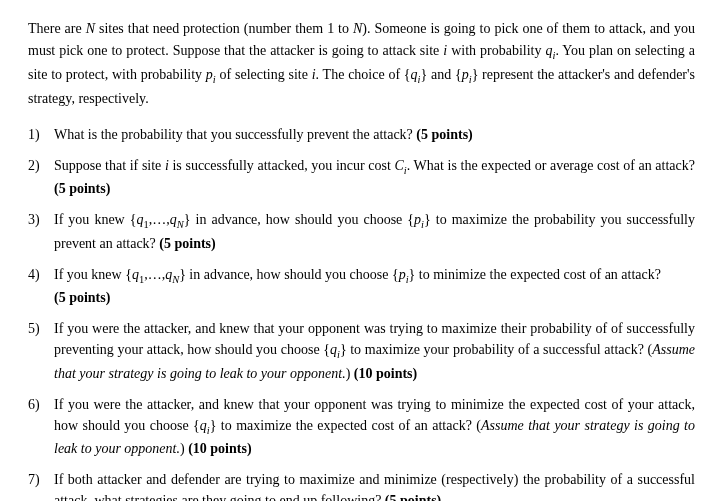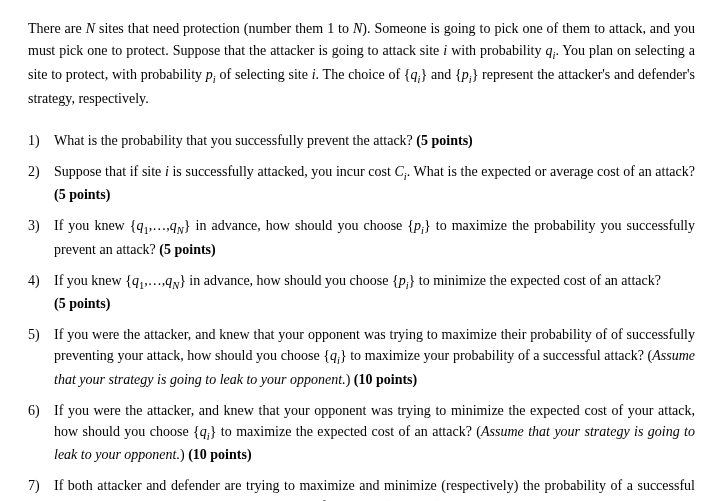--- a/index.html
+++ b/index.html
@@ -11,21 +11,21 @@
       background: #ffffff;
       font-family: "Times New Roman", Times, serif;
       font-size: 14px;
       color: #000000;
       width: 723px;
       min-height: 501px;
       padding: 18px 28px 18px 28px;
     }
     .intro-paragraph {
       line-height: 1.55;
-      margin-bottom: 20px;
+      margin-bottom: 14px;
       text-align: justify;
     }
     .questions-list {
       list-style: none;
       padding: 0;
       margin: 0;
     }
     .question-item {
       display: flex;
       align-items: flex-start;

